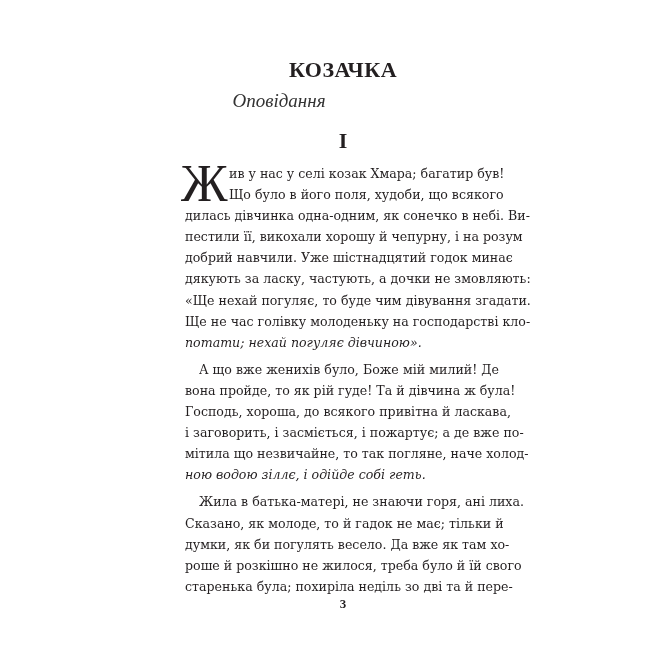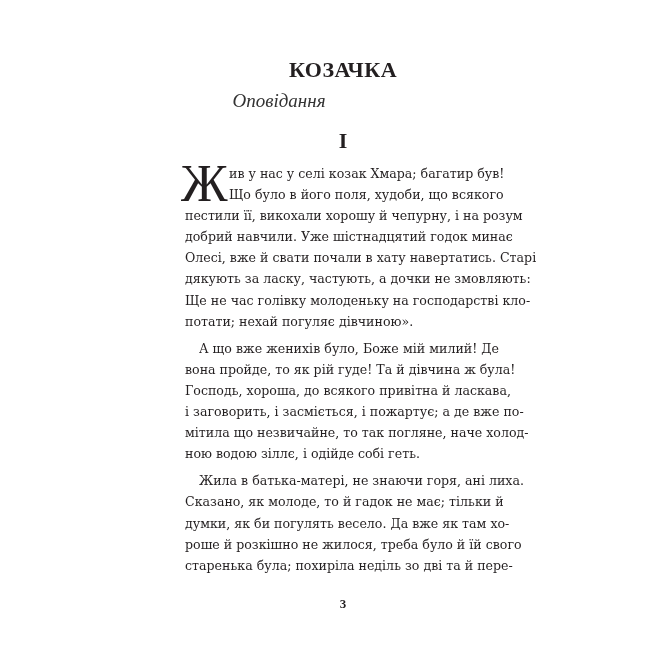--- a/index.html
+++ b/index.html
@@ -64,20 +64,21 @@
     }
     .line {
       display: block;
       white-space: nowrap;
       text-align: justify;
       text-align-last: justify;
       height: 21.1px;
     }
     .line.last {
       text-align-last: left;
+      font-style: italic;
     }
     .line.indent {
       padding-left: 14px;
     }
     .line.dropindent {
       padding-left: 44px;
     }
     .para-gap {
       height: 6px;
     }
@@ -108,24 +109,25 @@
   <div class="title">КОЗАЧКА</div>
   <div class="subtitle">Оповідання</div>
   <div class="chapter">I</div>
 
   <div class="body-text">
     <span class="dropcap">Ж</span>
 
     <div>
       <span class="line dropindent">ив у нас у селі козак Хмара; багатир був!</span>
       <span class="line dropindent">Що було в його поля, худоби, що всякого</span>
+      <span class="line">дилась дівчинка одна-одним, як сонечко в небі. Ви-</span>
       <span class="line">пестили її, викохали хорошу й чепурну, і на розум</span>
       <span class="line">добрий навчили. Уже шістнадцятий годок минає</span>
-      <span class="line">Олесі, вже й свати почали в хату навертатись. Старі</span>
       <span class="line">дякують за ласку, частують, а дочки не змовляють:</span>
+      <span class="line">«Ще нехай погуляє, то буде чим дівування згадати.</span>
       <span class="line">Ще не час голівку молоденьку на господарстві кло-</span>
       <span class="line last">потати; нехай погуляє дівчиною».</span>
     </div>
     <div class="para-gap"></div>
 
     <div>
       <span class="line indent">А що вже женихів було, Боже мій милий! Де</span>
       <span class="line">вона пройде, то як рій гуде! Та й дівчина ж була!</span>
       <span class="line">Господь, хороша, до всякого привітна й ласкава,</span>
       <span class="line">і заговорить, і засміється, і пожартує; а де вже по-</span>

